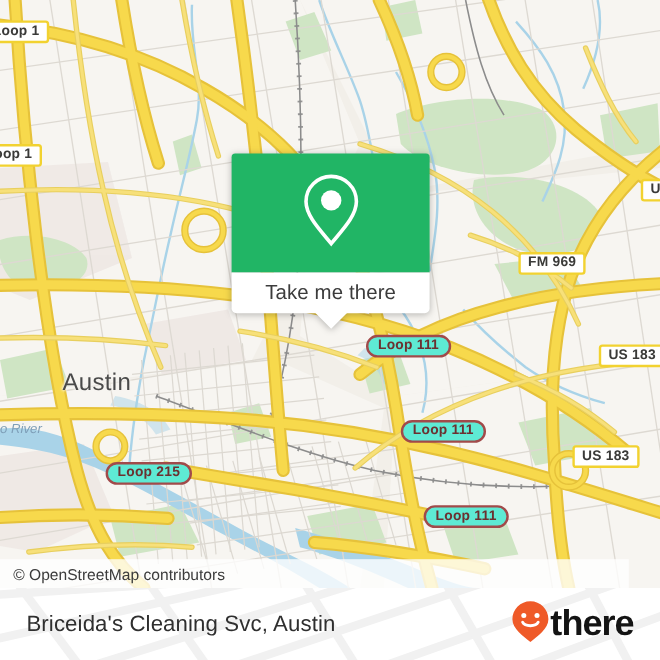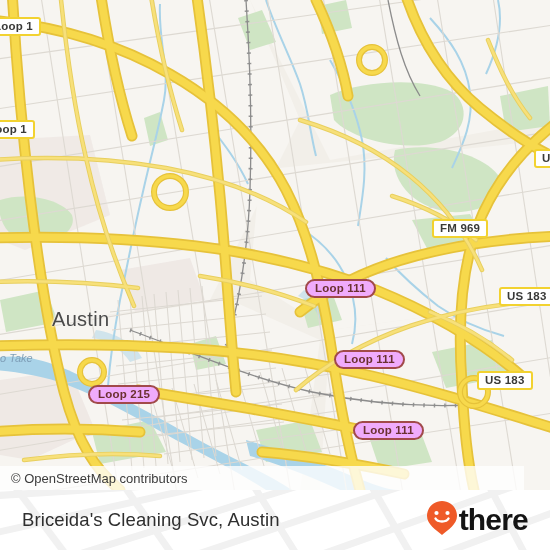--- a/index.html
+++ b/index.html
@@ -38,21 +38,21 @@
     box-sizing: border-box;
   }
   .shield-yellow {
     background: #ffffff;
     border: 2.5px solid #f2d230;
     border-radius: 3px;
     color: #3a3a38;
     padding: 1px 6px 2px 6px;
   }
   .shield-red {
-    background: #f0abfc;
+    background: #5eead4;
     border: 2.5px solid #a14a4a;
     border-radius: 11px;
     color: #6b3030;
     padding: 1px 8px 2px 8px;
   }
 
   .place-label {
     position: absolute;
     color: #4a4a4a;
     font-size: 20px;
@@ -358,33 +358,45 @@
           <circle cx="170" cy="192" r="16"></circle>
           <circle cx="372" cy="60" r="13"></circle>
           <circle cx="474" cy="392" r="14"></circle>
           <circle cx="92" cy="372" r="12"></circle>
         </g>
 
       </g>
     </svg>
 
     <div class="place-label" style="left:52px; top:308px;">Austin</div>
-    <div class="water-label" style="left:0px; top:352px;">o Take</div>
+    <div class="water-label" style="left:0px; top:352px;">o River</div>
 
     <div class="shield shield-yellow" style="left:-14px; top:17px;">Loop 1</div>
     <div class="shield shield-yellow" style="left:-20px; top:120px;">Loop 1</div>
-    <div class="shield shield-yellow" style="left:432px; top:219px;">FM 969</div>
+    <div class="shield shield-yellow" style="left:432px; top:210px;">FM 969</div>
     <div class="shield shield-yellow" style="left:534px; top:149px;">US</div>
     <div class="shield shield-yellow" style="left:499px; top:287px;">US 183</div>
     <div class="shield shield-yellow" style="left:477px; top:371px;">US 183</div>
     <div class="shield shield-red" style="left:305px; top:279px;">Loop 111</div>
     <div class="shield shield-red" style="left:334px; top:350px;">Loop 111</div>
     <div class="shield shield-red" style="left:353px; top:421px;">Loop 111</div>
     <div class="shield shield-red" style="left:88px; top:385px;">Loop 215</div>
 
+    <div id="marker-callout">
+      <div id="callout-head">
+        <span>
+          <svg width="54" height="66" viewBox="0 0 54 66" fill="none" xmlns="http://www.w3.org/2000/svg">
+            <path d="M27 5 C15.4 5 6 14.4 6 26 C6 38 18 50 27 61 C36 50 48 38 48 26 C48 14.4 38.6 5 27 5 Z" stroke="#ffffff" stroke-width="3" fill="none"></path>
+            <circle cx="27" cy="25" r="8.5" fill="#ffffff"></circle>
+          </svg>
+        </span>
+      </div>
+      <div id="callout-body">Take me there</div>
+      <div id="callout-tail"></div>
+    </div>
 
     <div id="attribution">
       <span>© OpenStreetMap contributors</span>
     </div>
   </div>
 
   <div id="bottom-bar">
     <svg id="bottom-watermark" width="550" height="60" viewBox="0 0 550 60">
       <rect x="0" y="0" width="550" height="60" fill="#ffffff"></rect>
       <g stroke="#f1f1f1" fill="none" stroke-width="7" stroke-linecap="round">

